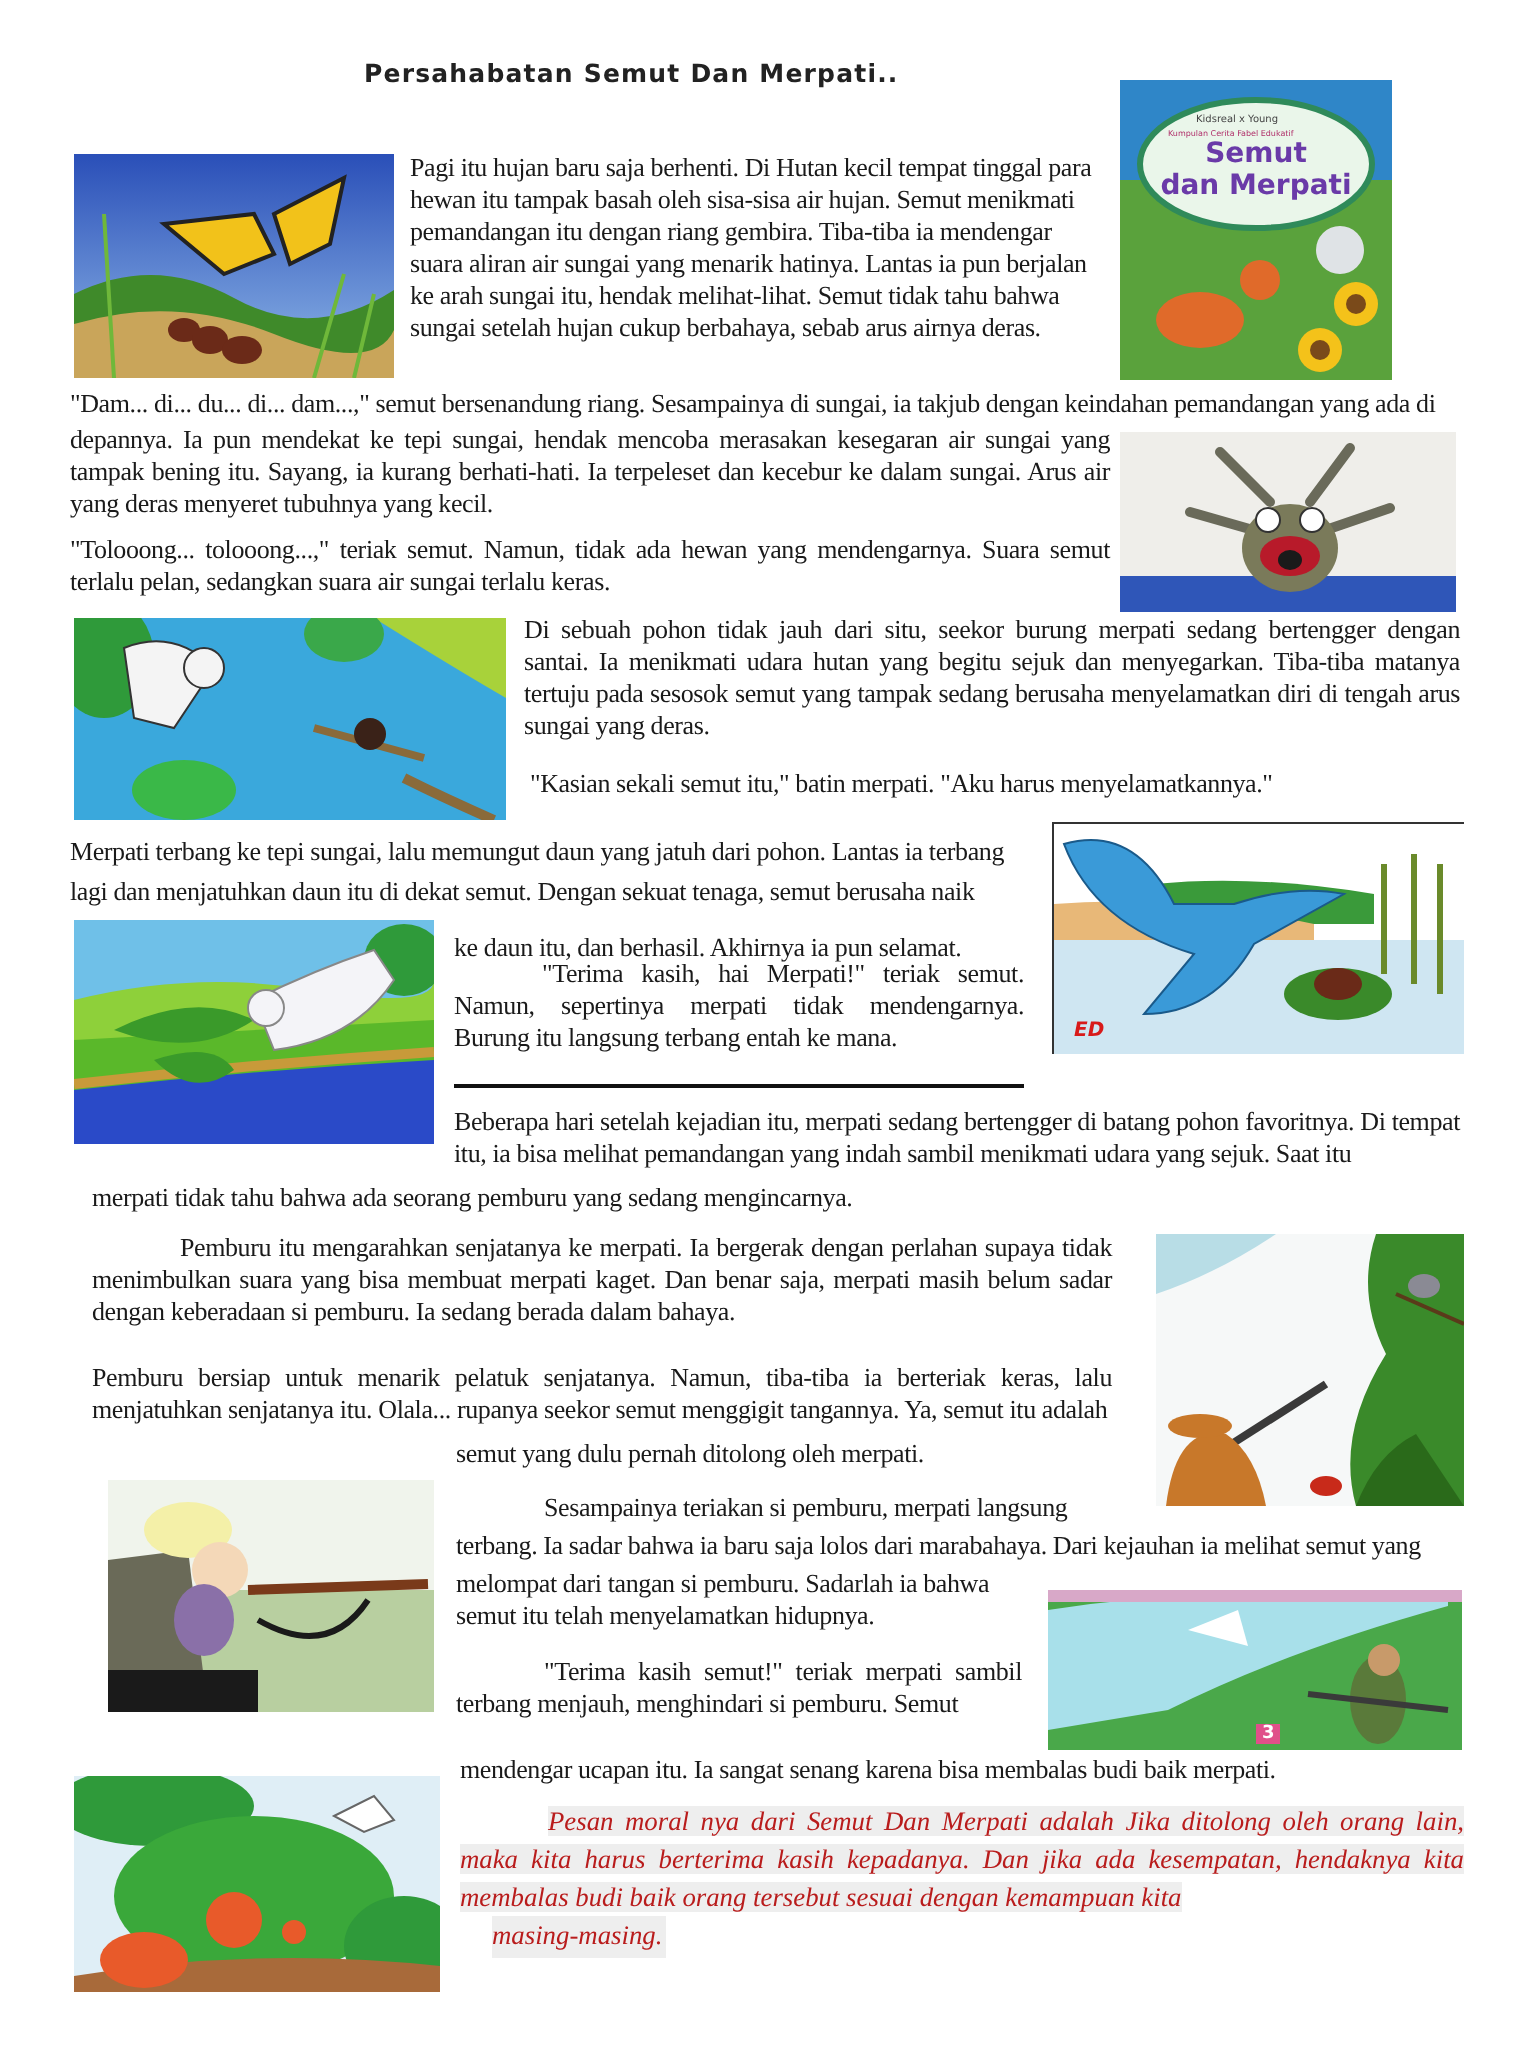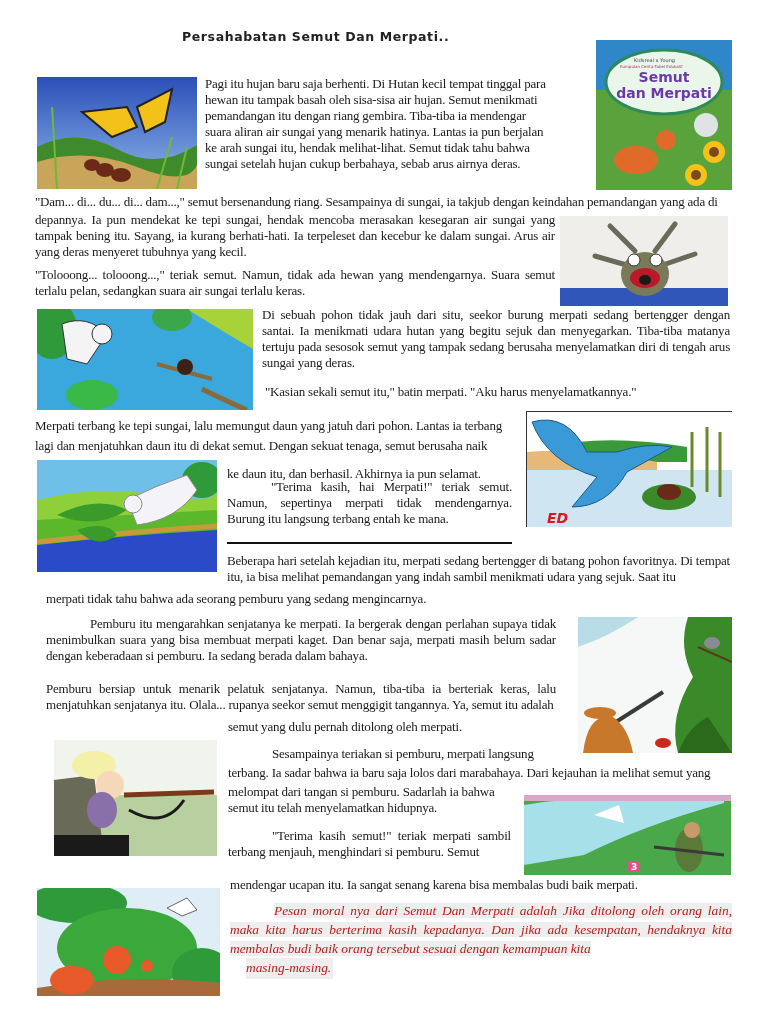--- a/index.html
+++ b/index.html
@@ -40,21 +40,21 @@
     <path d="M45 35 L90 30 L100 50 L75 60Z" fill="#f2c21a" stroke="#222" stroke-width="2"></path>
     <path d="M100 30 L135 12 L128 45 L108 55Z" fill="#f2c21a" stroke="#222" stroke-width="2"></path>
     <ellipse cx="55" cy="88" rx="8" ry="6" fill="#6b2a18"></ellipse>
       <ellipse cx="68" cy="93" rx="9" ry="7" fill="#6b2a18"></ellipse>
       <ellipse cx="84" cy="98" rx="10" ry="7" fill="#6b2a18"></ellipse>
   </svg>
 </div>
 
 <div class="abs txt" style="left:205px;top:76px;width:350px;">Pagi itu hujan baru saja berhenti. Di Hutan kecil tempat tinggal para hewan itu tampak basah oleh sisa-sisa air hujan. Semut menikmati pemandangan itu dengan riang gembira. Tiba-tiba ia mendengar suara aliran air sungai yang menarik hatinya. Lantas ia pun berjalan ke arah sungai itu, hendak melihat-lihat. Semut tidak tahu bahwa sungai setelah hujan cukup berbahaya, sebab arus airnya deras.</div>
 
-<div class="img" style="left:596px;top:40px;width:136px;height:150px;background:#86efac;">
+<div class="img" style="left:560px;top:40px;width:136px;height:150px;background:#86efac;">
   <svg width="136" height="150" viewBox="0 0 136 150" style="position:absolute;left:0;top:0;">
     <rect width="136" height="150" fill="#5aa23c"></rect>
     <rect y="0" width="136" height="50" fill="#2f86c8"></rect>
     <ellipse cx="68" cy="42" rx="58" ry="32" fill="#eaf6ea" stroke="#2f8a5a" stroke-width="3"></ellipse>
     <circle cx="110" cy="85" r="12" fill="#dfe3e6"></circle>
     <ellipse cx="40" cy="120" rx="22" ry="14" fill="#e06a2a"></ellipse>
     <circle cx="70" cy="100" r="10" fill="#e06a2a"></circle>
     <circle cx="118" cy="112" r="11" fill="#f4c21a"></circle>
       <circle cx="118" cy="112" r="5" fill="#7a4a1a"></circle>
     <circle cx="100" cy="135" r="11" fill="#f4c21a"></circle>
@@ -135,21 +135,21 @@
     <rect y="58" width="205" height="57" fill="#cfe6f2"></rect>
     <g stroke="#6a8a2a" stroke-width="3">
         <line x1="165" y1="20" x2="165" y2="75"></line>
         <line x1="180" y1="15" x2="180" y2="80"></line>
         <line x1="193" y1="20" x2="193" y2="85"></line>
       </g>
     <path d="M5 10 Q40 0 60 40 L90 40 Q120 30 145 35 L100 60 Q80 95 45 95 L70 65 Q20 50 5 10Z" fill="#3a9ad8" stroke="#1a5a8a"></path>
     <ellipse cx="142" cy="85" rx="27" ry="13" fill="#3a8a2a"></ellipse>
     <ellipse cx="142" cy="80" rx="12" ry="8" fill="#6a2a18"></ellipse>
   </svg>
-  <div class="abs" style="left:20px;top:98px;font-size:14px;font-weight:bold;font-style:italic;color:#d81a1a;font-family:'DejaVu Sans',sans-serif;">ED</div>
+  <div class="abs" style="left:10px;top:98px;font-size:10px;font-weight:bold;font-style:italic;color:#d81a1a;font-family:'DejaVu Sans',sans-serif;">ED</div>
 </div>
 
 <div class="divider"></div>
 
 <div class="abs txt j" style="left:227px;top:553px;width:503px;">Beberapa hari setelah kejadian itu, merpati sedang bertengger di batang pohon favoritnya. Di tempat itu, ia bisa melihat pemandangan yang indah sambil menikmati udara yang sejuk. Saat itu</div>
 <div class="abs txt" style="left:46px;top:591px;width:600px;white-space:nowrap;">merpati tidak tahu bahwa ada seorang pemburu yang sedang mengincarnya.</div>
 
 <div class="abs txt j" style="left:46px;top:616px;width:510px;"><span class="indent"></span><span>Pemburu itu mengarahkan senjatanya ke merpati. Ia bergerak dengan perlahan supaya tidak menimbulkan suara yang bisa membuat merpati kaget. Dan benar saja, merpati masih belum sadar dengan keberadaan si pemburu. Ia sedang berada dalam bahaya.</span></div>
 
 <div class="img" style="left:578px;top:617px;width:154px;height:136px;">

